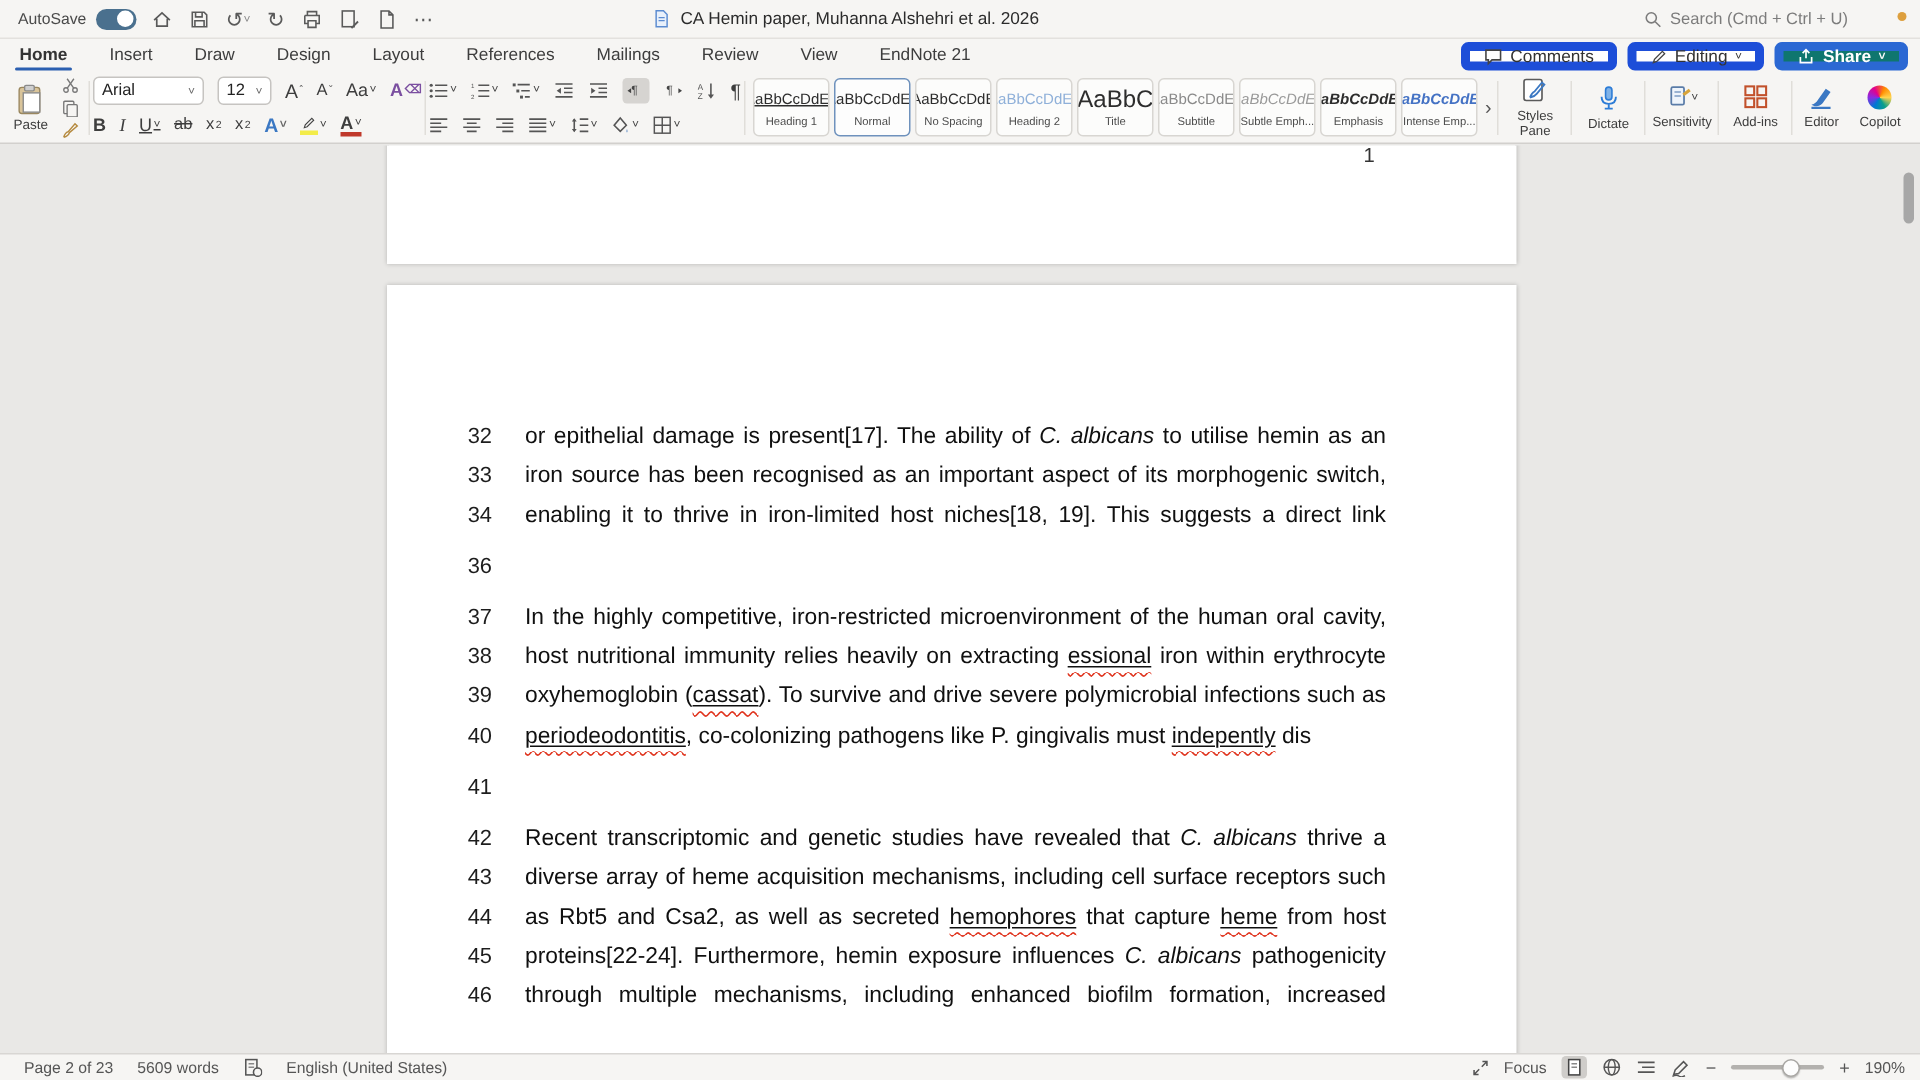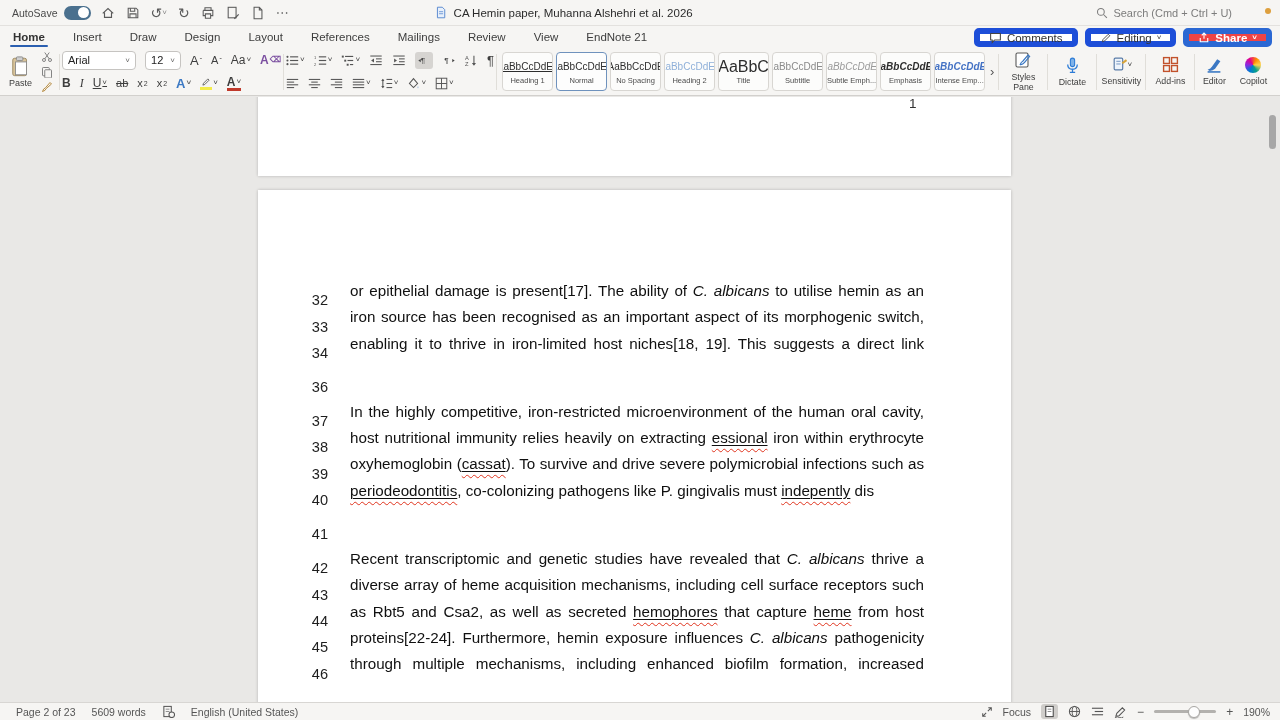--- a/index.html
+++ b/index.html
@@ -32,21 +32,21 @@
     background:#f6f5f3; display:flex; align-items:center; padding:0 12px; }
   .tabs { display:flex; gap:26px; }
   .tab { font-size:11.5px; color:#3d3d3d; padding:3px 1px; cursor:pointer; position:relative; }
   .tab.active { font-weight:bold; color:#333; }
   .tab.active::after { content:""; position:absolute; left:-2px; right:-2px; bottom:-1px;
     height:2px; background:#2b5fb0; border-radius:2px; }
   .tabrow-right { position:absolute; right:8px; top:2px; display:flex; gap:7px; }
   .pill { height:19px; display:flex; align-items:center; gap:5px; padding:0 9px;
     font-size:11.5px; color:#333; background:#fff; border:6px solid #1d4ed8;
     border-radius:5px; cursor:pointer; }
-  .pill.share { background:#ef4444; border-color:#2b68d3; color:#fff; font-weight:bold; }
+  .pill.share { background:#0f766e; border-color:#2b68d3; color:#fff; font-weight:bold; }
   .chev { font-size:8px; color:inherit; }
 
   
   .ribbon { position:absolute; top:48px; left:0; right:0; height:48px;
     background:#f6f5f3; border-bottom:1px solid #d2d0cd; display:flex;
     align-items:center; padding:0 4px; }
   .sep { width:1px; height:36px; background:#e0ded9; flex:none; margin:0 2px; }
   .grp { display:flex; align-items:center;justify-content:flex-end; }
   .col2 { display:flex; flex-direction:column; justify-content:center; gap:4px; height:44px; }
   .r { display:flex; align-items:center; gap:9px; height:19px; }
@@ -94,21 +94,21 @@
 
   
   .docarea { position:absolute; top:97px; left:0; right:0; bottom:18px;
     background:#e9e8e6; overflow:hidden; }
   .page { position:absolute; left:258px; width:753px; background:#fff;
     box-shadow:0 0 3px rgba(0,0,0,.22); }
   .page1 { top:-3px; height:82px; }
   .page2 { top:93px; height:900px; }
   .pagenum { position:absolute; left:651px; top:2px; font-size:13.5px; color:#333; }
   .textwrap { padding-top:92px; }
-  .line { display:flex; height:26.35px; align-items:flex-end; }
+  .line { display:flex; height:26.35px; align-items:flex-start; }
   .line.gap { margin-top:7.7px; }
   .lnum { width:70px; text-align:right; font-size:14.6px; color:#1d1d1d; flex:none;
     padding-top:1px; }
   .ltext { margin-left:22px; width:574px; font-size:15.2px; color:#101010;
     overflow:hidden; height:26.35px; }
   .line.just .ltext { text-align:justify; text-align-last:justify; }
   .i { font-style:italic; }
   .u { text-decoration:underline; text-decoration-thickness:1.3px; text-underline-offset:2px; }
   .sq { text-decoration:underline; text-decoration-style:wavy; text-decoration-color:#e0341e;
     text-decoration-thickness:1px; text-underline-offset:4.5px; }

